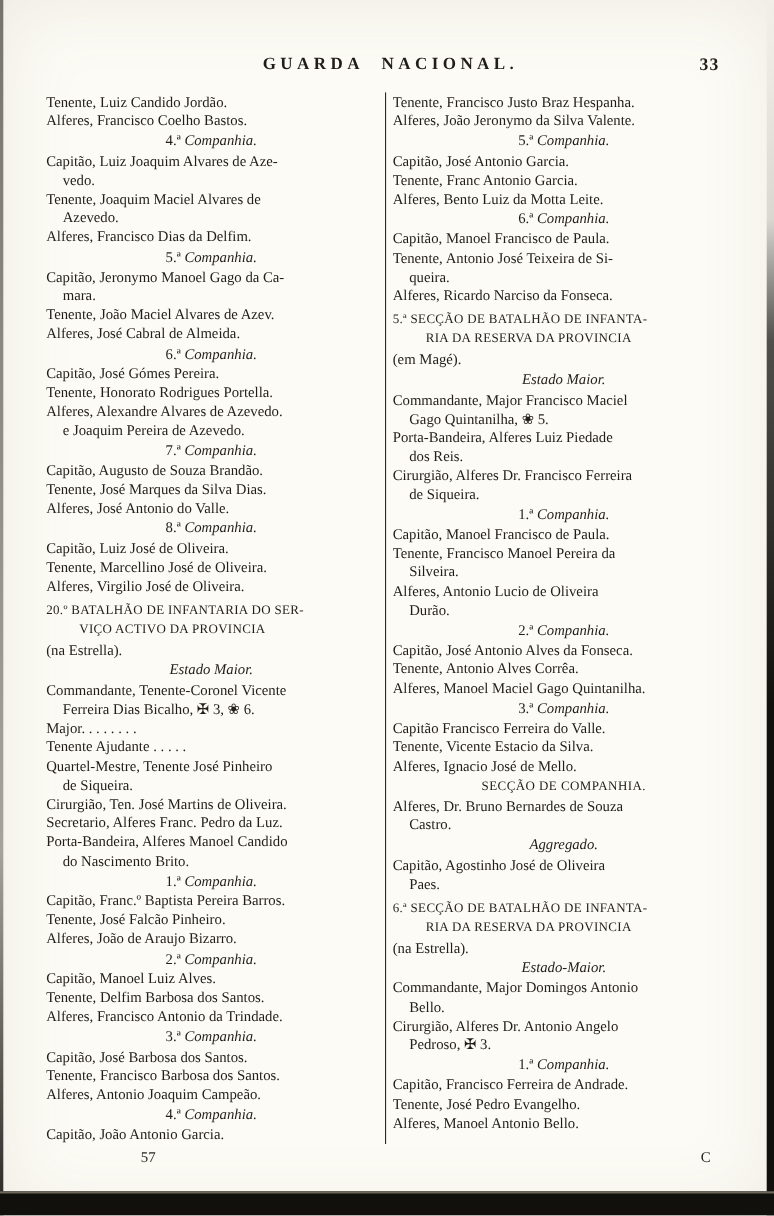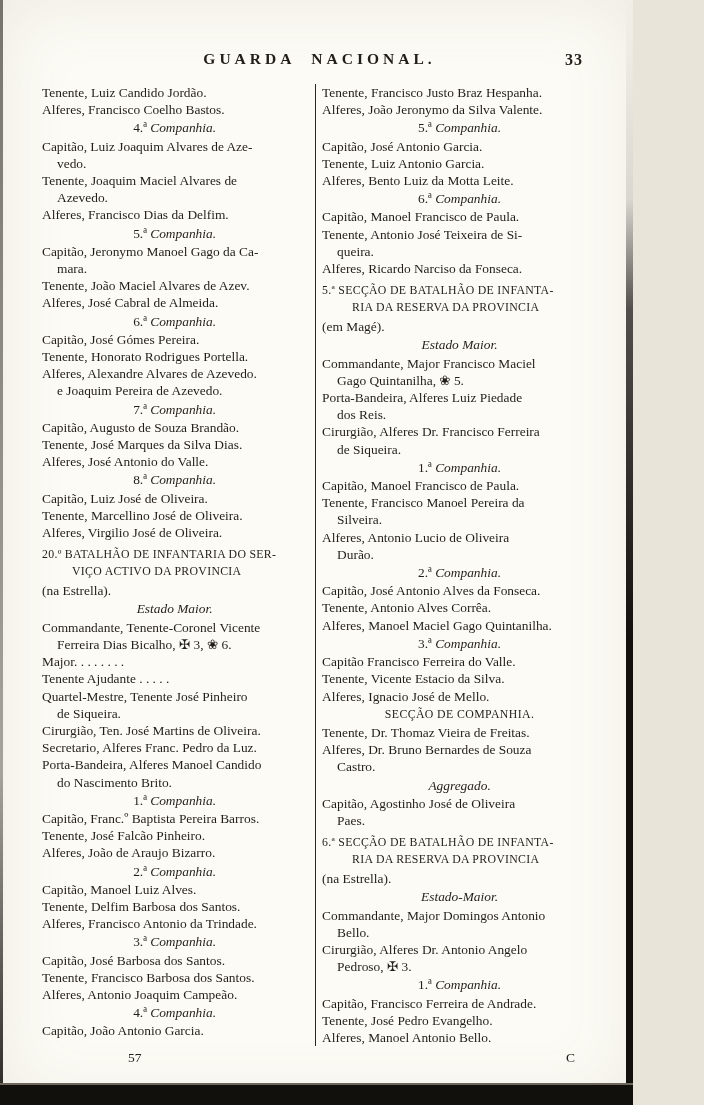--- a/index.html
+++ b/index.html
@@ -4,21 +4,21 @@
 <style>
   * { margin: 0; padding: 0; box-sizing: border-box; }
   html, body { width: 704px; height: 1105px; }
   body {
     font-family: "Liberation Serif", "DejaVu Serif", serif;
     background: #e8e4da;
     color: #211e19;
   }
   .scan {
     position: relative;
-    width: 633px;
+    width: 704px;
     height: 1105px;
     background: #fcfbf5;
     overflow: hidden;
     box-shadow: inset 0 0 70px rgba(120,110,90,0.12);
   }
   .page { position: relative; padding: 50px 36px 0 42px; }
 
   .page-header { position: relative; text-align: center; margin-bottom: 13px; height: 21px; }
   .title { font-weight: bold; font-size: 15.5px; letter-spacing: 4px; word-spacing: 9px; }
   .page-number { position: absolute; right: 14px; top: 1px; font-weight: bold; font-size: 16px; letter-spacing: 1px; }
@@ -130,21 +130,21 @@
           <p class="t-entry">Alferes, Antonio Joaquim Campeão.</p>
           <p class="t-company"><span class="co-num">4.ª </span><span class="co-word">Companhia.</span></p>
           <p class="t-entry">Capitão, João Antonio Garcia.</p>
         </div>
       <div class="divider"></div>
       <div class="col col-right" id="col-right">
           <p class="t-entry">Tenente, Francisco Justo Braz Hespanha.</p>
           <p class="t-entry">Alferes, João Jeronymo da Silva Valente.</p>
           <p class="t-company"><span class="co-num">5.ª </span><span class="co-word">Companhia.</span></p>
           <p class="t-entry">Capitão, José Antonio Garcia.</p>
-          <p class="t-entry">Tenente, Luiz Antonio Garcia.</p>
+          <p class="t-entry">Tenente, Franc Antonio Garcia.</p>
           <p class="t-entry">Alferes, Bento Luiz da Motta Leite.</p>
           <p class="t-company"><span class="co-num">6.ª </span><span class="co-word">Companhia.</span></p>
           <p class="t-entry">Capitão, Manoel Francisco de Paula.</p>
           <p class="t-entry">Tenente, Antonio José Teixeira de Si-
 queira.</p>
           <p class="t-entry">Alferes, Ricardo Narciso da Fonseca.</p>
           <p class="t-caps">5.ª SECÇÃO DE BATALHÃO DE INFANTA-
 RIA DA RESERVA DA PROVINCIA</p>
           <p class="t-center">(em Magé).</p>
           <p class="t-italic">Estado Maior.</p>
@@ -162,21 +162,20 @@
 Durão.</p>
           <p class="t-company"><span class="co-num">2.ª </span><span class="co-word">Companhia.</span></p>
           <p class="t-entry">Capitão, José Antonio Alves da Fonseca.</p>
           <p class="t-entry">Tenente, Antonio Alves Corrêa.</p>
           <p class="t-entry">Alferes, Manoel Maciel Gago Quintanilha.</p>
           <p class="t-company"><span class="co-num">3.ª </span><span class="co-word">Companhia.</span></p>
           <p class="t-entry">Capitão Francisco Ferreira do Valle.</p>
           <p class="t-entry">Tenente, Vicente Estacio da Silva.</p>
           <p class="t-entry">Alferes, Ignacio José de Mello.</p>
           <p class="t-caps-center">SECÇÃO DE COMPANHIA.</p>
-          <p class="t-entry">Tenente, Dr. Thomaz Vieira de Freitas.</p>
           <p class="t-entry">Alferes, Dr. Bruno Bernardes de Souza
 Castro.</p>
           <p class="t-italic">Aggregado.</p>
           <p class="t-entry">Capitão, Agostinho José de Oliveira
 Paes.</p>
           <p class="t-caps">6.ª SECÇÃO DE BATALHÃO DE INFANTA-
 RIA DA RESERVA DA PROVINCIA</p>
           <p class="t-center">(na Estrella).</p>
           <p class="t-italic">Estado-Maior.</p>
           <p class="t-entry">Commandante, Major Domingos Antonio

